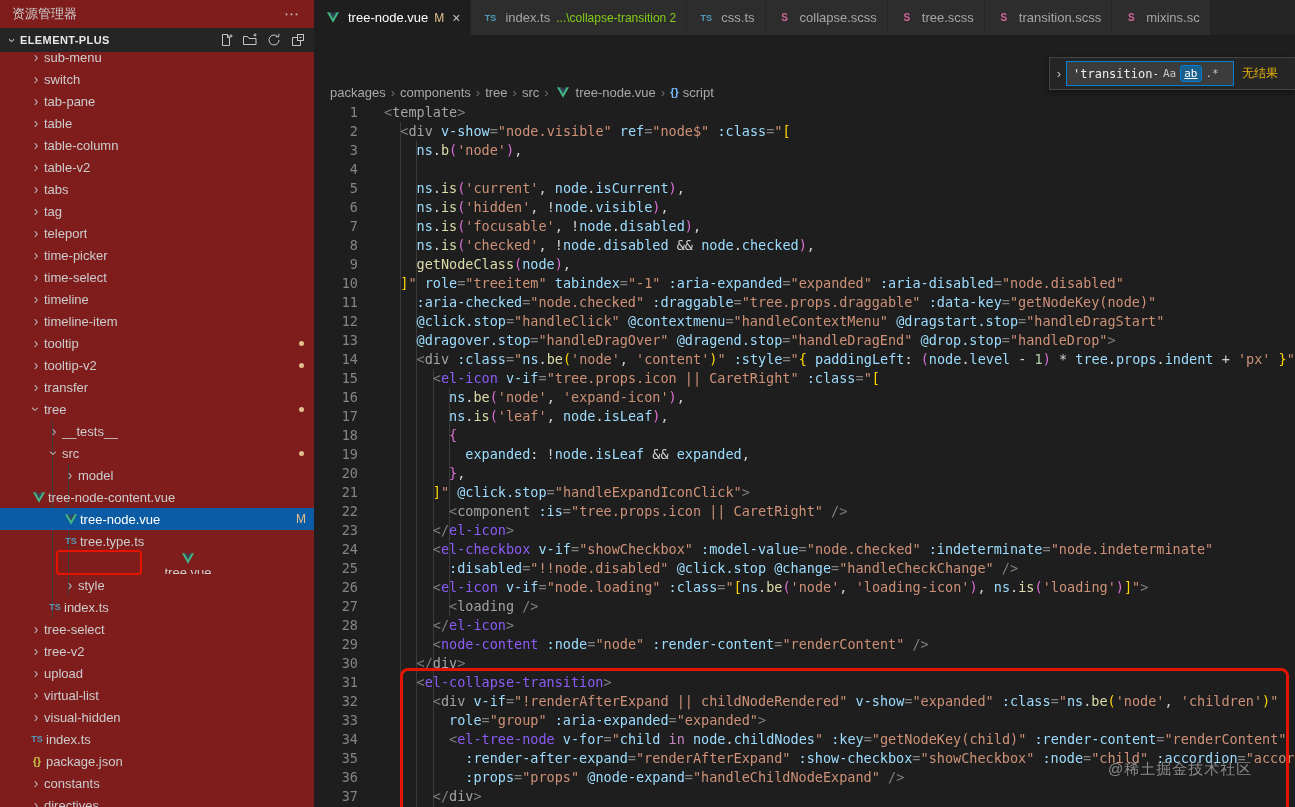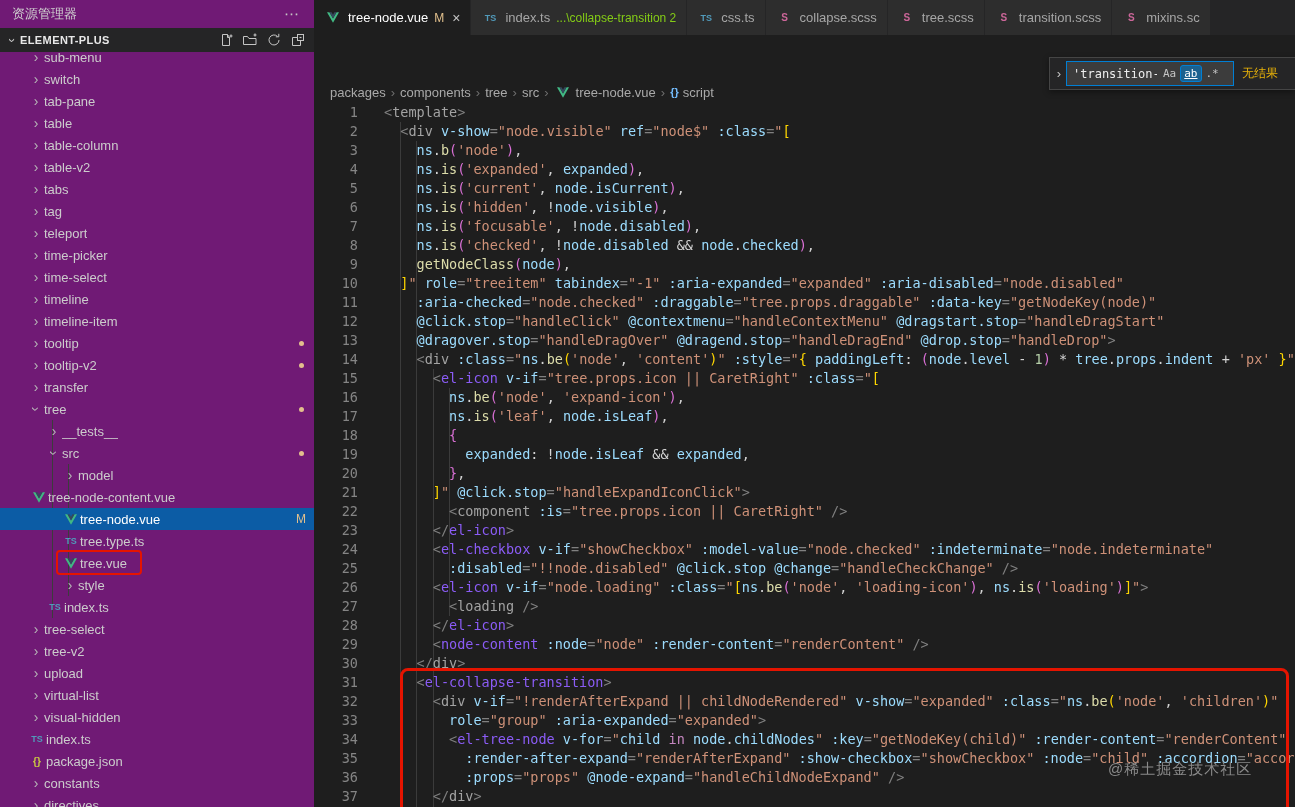--- a/index.html
+++ b/index.html
@@ -1,21 +1,21 @@
 <!DOCTYPE html>
 <html><head>
 <meta charset="utf-8">
 <style>
   html,body{margin:0;padding:0;background:#1e1e1e;}
   *{box-sizing:border-box;}
   .app{position:relative;width:1295px;height:807px;overflow:hidden;background:#1e1e1e;
        font-family:"Liberation Sans",sans-serif;color:#cccccc;font-size:13px;}
 
   
-  .sidebar{position:absolute;left:0;top:0;width:314px;height:807px;background:#701a75;overflow:hidden;}
+  .sidebar{position:absolute;left:0;top:0;width:314px;height:807px;background:#7f1d1d;overflow:hidden;}
   .sb-title-row{height:28px;display:flex;align-items:center;justify-content:space-between;
                 padding:0 14px 0 12px;color:#cfcfcf;}
   .sb-title{font-size:13px;}
   .sb-menu{color:#c5c5c5;cursor:pointer;font-size:15px;letter-spacing:1px;}
   .sb-section-row{position:relative;z-index:3;height:24px;display:flex;align-items:center;background:#252526;
                   padding:0 8px 0 4px;}
   .sb-section-chev{width:16px;text-align:center;display:inline-block;transform:rotate(90deg);color:#c5c5c5;font-size:13px;}
   .sb-section{font-weight:bold;font-size:11px;letter-spacing:.4px;color:#e8e8e8;flex:1;}
   .sb-actions{display:flex;gap:8px;align-items:center;}
   .sb-actions svg{display:block;}
@@ -227,21 +227,21 @@
           </span>
           <span class="sb-label">tree-node.vue</span>
           <span class="sb-badge">M</span>
         </div>
         <div class="sb-row" style="padding-left: 62px;">
           <span class="fi-wrap">
             <span class="fi ts">TS</span>
           </span>
           <span class="sb-label">tree.type.ts</span>
         </div>
-        <div class="sb-row" style="padding-left: 62px;">
+        <div class="sb-row" style="padding-left: 62px; flex-direction: column;">
           <span class="fi-wrap">
             <svg class="fi" viewBox="0 0 256 221">
               <path fill="#41b883" d="M0 0h52l76 131L204 0h52L128 221z"></path>
               <path fill="#35495e" d="M52 0h46l30 52L158 0h46L128 131z"></path>
             </svg>
           </span>
           <span class="sb-label">tree.vue</span>
           <div class="sb-redbox"></div>
         </div>
         <div class="sb-row" style="padding-left: 62px;">
@@ -368,21 +368,21 @@
       </div>
     <div class="code">
       <div class="ind-guide" style="left:86px;top:19px;height:722px;"></div>
       <div class="ind-guide" style="left:102px;top:38px;height:684px;"></div>
       <div class="ind-guide" style="left:119px;top:266px;height:456px;"></div>
       <div class="ind-guide" style="left:135px;top:285px;height:228px;"></div>
       <div id="code-lines" style="position:relative;z-index:1;">
           <div class="code-line"><span class="ln">1</span><span class="lc"><span class="tk-p">&lt;</span><span class="tk-t">template</span><span class="tk-p">&gt;</span></span></div>
           <div class="code-line"><span class="ln">2</span><span class="lc"><span class="tk-w">  </span><span class="tk-p">&lt;</span><span class="tk-t">div</span><span class="tk-w"> </span><span class="tk-a">v-show</span><span class="tk-p">=</span><span class="tk-s">"node.visible"</span><span class="tk-w"> </span><span class="tk-a">ref</span><span class="tk-p">=</span><span class="tk-s">"node$"</span><span class="tk-w"> </span><span class="tk-a">:class</span><span class="tk-p">=</span><span class="tk-s">"</span><span class="tk-b">[</span></span></div>
           <div class="code-line"><span class="ln">3</span><span class="lc"><span class="tk-w">    </span><span class="tk-i">ns</span><span class="tk-o">.</span><span class="tk-f">b</span><span class="tk-b2">(</span><span class="tk-s">'node'</span><span class="tk-b2">)</span><span class="tk-w">,</span></span></div>
-          <div class="code-line"><span class="ln">4</span><span class="lc"><span class="tk-w">    </span><span class="tk-i">ns</span><span class="tk-o">.</span><span class="tk-f">is</span><span class="tk-b2">(</span><span class="tk-s">'expanded'</span><span class="tk-w">, </span><span class="tk-i">expanded</span><span class="tk-b2">)</span><span class="tk-w">,</span></span></div>
+          <div class="code-line"><span class="ln">4</span></div>
           <div class="code-line"><span class="ln">5</span><span class="lc"><span class="tk-w">    </span><span class="tk-i">ns</span><span class="tk-o">.</span><span class="tk-f">is</span><span class="tk-b2">(</span><span class="tk-s">'current'</span><span class="tk-w">, </span><span class="tk-i">node</span><span class="tk-o">.</span><span class="tk-i">isCurrent</span><span class="tk-b2">)</span><span class="tk-w">,</span></span></div>
           <div class="code-line"><span class="ln">6</span><span class="lc"><span class="tk-w">    </span><span class="tk-i">ns</span><span class="tk-o">.</span><span class="tk-f">is</span><span class="tk-b2">(</span><span class="tk-s">'hidden'</span><span class="tk-w">, </span><span class="tk-o">!</span><span class="tk-i">node</span><span class="tk-o">.</span><span class="tk-i">visible</span><span class="tk-b2">)</span><span class="tk-w">,</span></span></div>
           <div class="code-line"><span class="ln">7</span><span class="lc"><span class="tk-w">    </span><span class="tk-i">ns</span><span class="tk-o">.</span><span class="tk-f">is</span><span class="tk-b2">(</span><span class="tk-s">'focusable'</span><span class="tk-w">, </span><span class="tk-o">!</span><span class="tk-i">node</span><span class="tk-o">.</span><span class="tk-i">disabled</span><span class="tk-b2">)</span><span class="tk-w">,</span></span></div>
           <div class="code-line"><span class="ln">8</span><span class="lc"><span class="tk-w">    </span><span class="tk-i">ns</span><span class="tk-o">.</span><span class="tk-f">is</span><span class="tk-b2">(</span><span class="tk-s">'checked'</span><span class="tk-w">, </span><span class="tk-o">!</span><span class="tk-i">node</span><span class="tk-o">.</span><span class="tk-i">disabled</span><span class="tk-w"> </span><span class="tk-o">&amp;&amp;</span><span class="tk-w"> </span><span class="tk-i">node</span><span class="tk-o">.</span><span class="tk-i">checked</span><span class="tk-b2">)</span><span class="tk-w">,</span></span></div>
           <div class="code-line"><span class="ln">9</span><span class="lc"><span class="tk-w">    </span><span class="tk-f">getNodeClass</span><span class="tk-b2">(</span><span class="tk-i">node</span><span class="tk-b2">)</span><span class="tk-w">,</span></span></div>
           <div class="code-line"><span class="ln">10</span><span class="lc"><span class="tk-w">  </span><span class="tk-b">]</span><span class="tk-s">"</span><span class="tk-w"> </span><span class="tk-a">role</span><span class="tk-p">=</span><span class="tk-s">"treeitem"</span><span class="tk-w"> </span><span class="tk-a">tabindex</span><span class="tk-p">=</span><span class="tk-s">"-1"</span><span class="tk-w"> </span><span class="tk-a">:aria-expanded</span><span class="tk-p">=</span><span class="tk-s">"expanded"</span><span class="tk-w"> </span><span class="tk-a">:aria-disabled</span><span class="tk-p">=</span><span class="tk-s">"node.disabled"</span></span></div>
           <div class="code-line"><span class="ln">11</span><span class="lc"><span class="tk-w">    </span><span class="tk-a">:aria-checked</span><span class="tk-p">=</span><span class="tk-s">"node.checked"</span><span class="tk-w"> </span><span class="tk-a">:draggable</span><span class="tk-p">=</span><span class="tk-s">"tree.props.draggable"</span><span class="tk-w"> </span><span class="tk-a">:data-key</span><span class="tk-p">=</span><span class="tk-s">"getNodeKey(node)"</span></span></div>
           <div class="code-line"><span class="ln">12</span><span class="lc"><span class="tk-w">    </span><span class="tk-a">@click.stop</span><span class="tk-p">=</span><span class="tk-s">"handleClick"</span><span class="tk-w"> </span><span class="tk-a">@contextmenu</span><span class="tk-p">=</span><span class="tk-s">"handleContextMenu"</span><span class="tk-w"> </span><span class="tk-a">@dragstart.stop</span><span class="tk-p">=</span><span class="tk-s">"handleDragStart"</span></span></div>
           <div class="code-line"><span class="ln">13</span><span class="lc"><span class="tk-w">    </span><span class="tk-a">@dragover.stop</span><span class="tk-p">=</span><span class="tk-s">"handleDragOver"</span><span class="tk-w"> </span><span class="tk-a">@dragend.stop</span><span class="tk-p">=</span><span class="tk-s">"handleDragEnd"</span><span class="tk-w"> </span><span class="tk-a">@drop.stop</span><span class="tk-p">=</span><span class="tk-s">"handleDrop"</span><span class="tk-p">&gt;</span></span></div>
           <div class="code-line"><span class="ln">14</span><span class="lc"><span class="tk-w">    </span><span class="tk-p">&lt;</span><span class="tk-t">div</span><span class="tk-w"> </span><span class="tk-a">:class</span><span class="tk-p">=</span><span class="tk-s">"</span><span class="tk-i">ns</span><span class="tk-o">.</span><span class="tk-f">be</span><span class="tk-b">(</span><span class="tk-s">'node'</span><span class="tk-w">, </span><span class="tk-s">'content'</span><span class="tk-b">)</span><span class="tk-s">"</span><span class="tk-w"> </span><span class="tk-a">:style</span><span class="tk-p">=</span><span class="tk-s">"</span><span class="tk-b">{</span><span class="tk-w"> </span><span class="tk-i">paddingLeft</span><span class="tk-o">:</span><span class="tk-w"> </span><span class="tk-b2">(</span><span class="tk-i">node</span><span class="tk-o">.</span><span class="tk-i">level</span><span class="tk-w"> </span><span class="tk-o">-</span><span class="tk-w"> </span><span class="tk-n">1</span><span class="tk-b2">)</span><span class="tk-w"> </span><span class="tk-o">*</span><span class="tk-w"> </span><span class="tk-i">tree</span><span class="tk-o">.</span><span class="tk-i">props</span><span class="tk-o">.</span><span class="tk-i">indent</span><span class="tk-w"> </span><span class="tk-o">+</span><span class="tk-w"> </span><span class="tk-s">'px'</span><span class="tk-w"> </span><span class="tk-b">}</span><span class="tk-s">"</span><span class="tk-p">&gt;</span></span></div>

